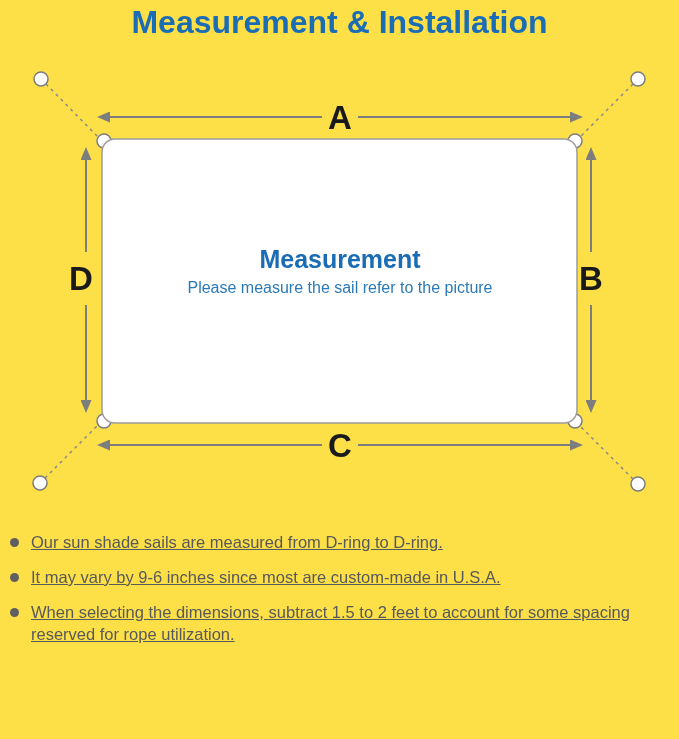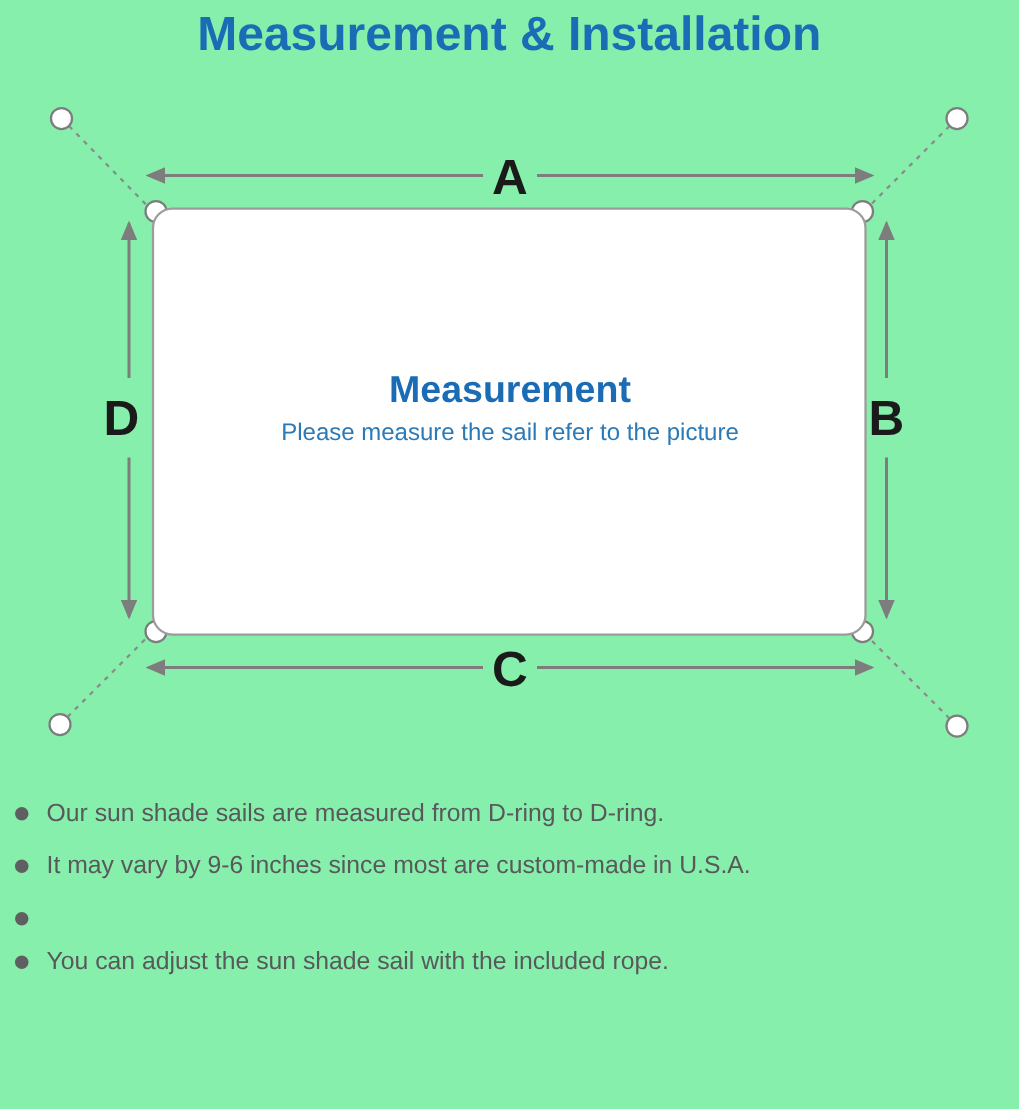--- a/index.html
+++ b/index.html
@@ -5,21 +5,21 @@
   html, body {
     margin: 0;
     padding: 0;
     background: #ffffff;
     font-family: "Liberation Sans", sans-serif;
   }
   #page {
     position: relative;
     width: 679px;
     height: 739px;
-    background: #86efac;
+    background: #fde047;
     overflow: hidden;
   }
   .page-title {
     position: absolute;
     top: 0;
     left: 0;
     width: 679px;
     padding-top: 2px;
     text-align: center;
     font-size: 32px;
@@ -73,20 +73,21 @@
   .bullet-dot {
     width: 9px;
     height: 9px;
     border-radius: 50%;
     background: #5f5f5f;
     flex-shrink: 0;
     margin: 7px 12px 0 0;
   }
   .bullet-text {
     white-space: pre-line;
+    text-decoration: underline;
   }
 </style>
 </head>
 <body>
 
 <div id="page">
 
   <div class="page-title">Measurement &amp; Installation</div>
 
   <svg class="diagram-svg" width="679" height="520" viewBox="0 0 679 520">
@@ -138,20 +139,18 @@
     <li class="bullet-item">
       <span class="bullet-dot"></span>
       <span class="bullet-text">Our sun shade sails are measured from D-ring to D-ring.</span>
     </li>
     <li class="bullet-item">
       <span class="bullet-dot"></span>
       <span class="bullet-text">It may vary by 9-6 inches since most are custom-made in U.S.A.</span>
     </li>
     <li class="bullet-item">
       <span class="bullet-dot"></span>
-    </li>
-    <li class="bullet-item">
-      <span class="bullet-dot"></span>
-      <span class="bullet-text">You can adjust the sun shade sail with the included rope.</span>
+      <span class="bullet-text">When selecting the dimensions, subtract 1.5 to 2 feet to account for some spacing
+reserved for rope utilization.</span>
     </li>
   </ul>
 
 </div>
 
 </body></html>

